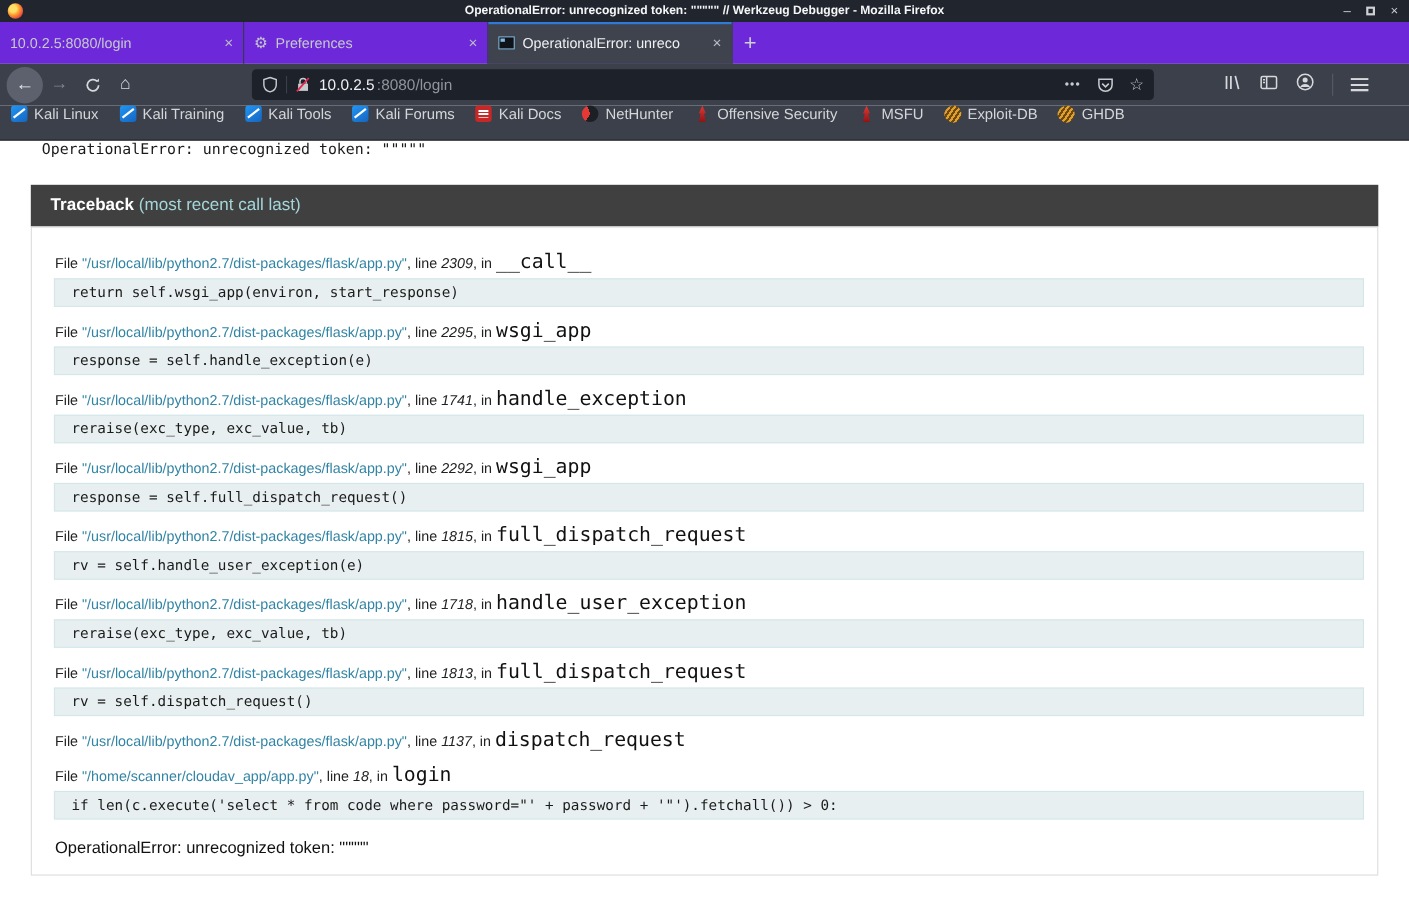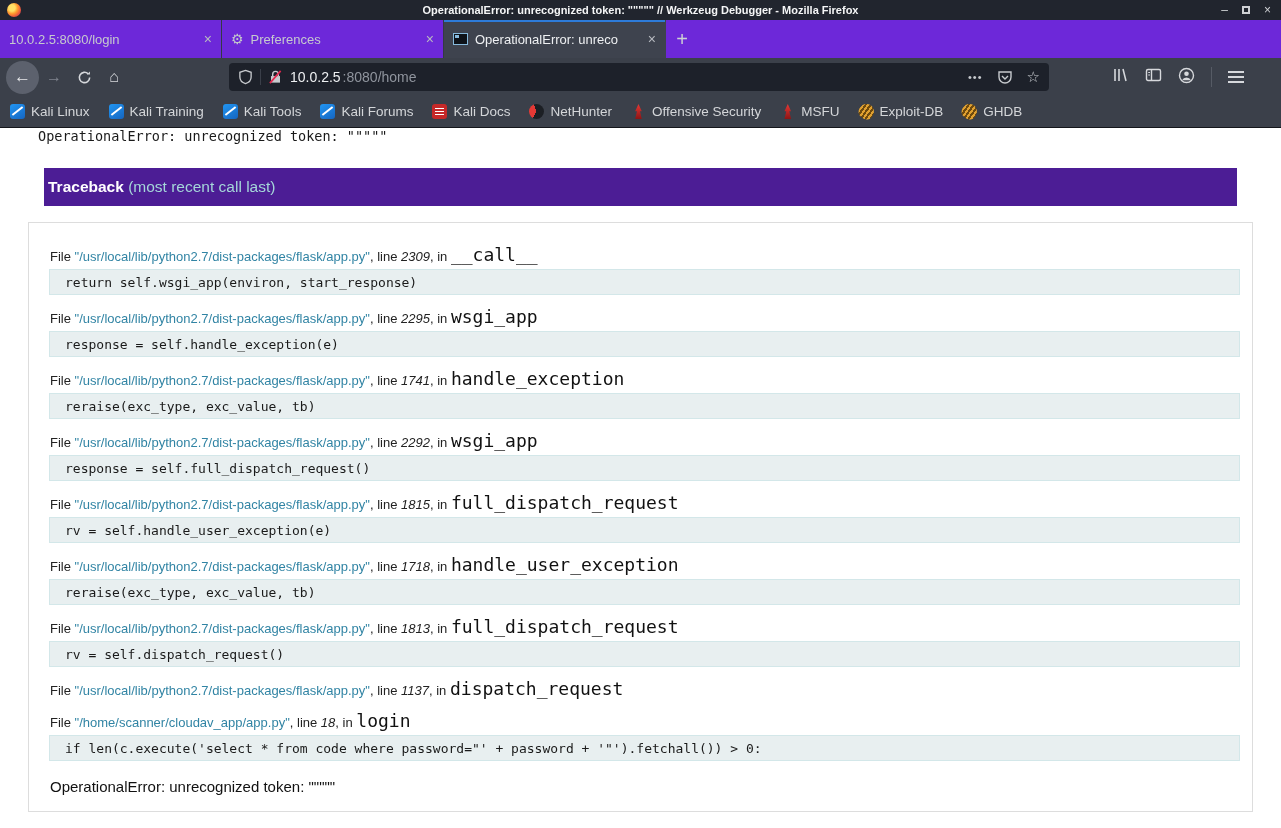--- a/index.html
+++ b/index.html
@@ -63,21 +63,21 @@
   .page-actions { color:#c7cace; font-size:11px; letter-spacing:1px; }
   .star-glyph { font-size:15px; color:#c7cace; }
   .toolbar-right { display:flex; align-items:center; gap:16px; padding-right:8px; }
   .vsep { width:1px; height:20px; background:#565b65; }
   .hamburger { width:16px; height:12px;
     background:linear-gradient(#d6d8dc 0 2px, transparent 2px 5px, #d6d8dc 5px 7px, transparent 7px 10px, #d6d8dc 10px 12px); }
 
   
   .bookmarksbar {
     height:32px; background:#3b404a; border-bottom:1px solid #14161b;
-    display:flex; align-items:center; padding:0 10px; gap:19px;
+    display:flex; align-items:flex-start; padding:0 10px; gap:19px;
     color:#d4d6d9; font-size:13.5px; white-space:nowrap;
   }
   .bookmark { display:flex; align-items:center; gap:6px; }
   .fav { width:15px; height:15px; flex:0 0 auto; }
   .kali-fav { border-radius:3px; background:linear-gradient(145deg,#2196f3 0%,#1565c0 100%); position:relative; overflow:hidden; }
   .kali-fav::after { content:""; position:absolute; top:6px; left:1px; width:13px; height:2px;
     background:#fff; transform:rotate(-38deg); }
   .docs-fav { border-radius:3px; background:#c62828; position:relative; }
   .docs-fav::after { content:""; position:absolute; left:3px; top:4px; width:9px; height:7px;
     background:linear-gradient(#fff 0 1.5px, transparent 1.5px 3px, #fff 3px 4.5px, transparent 4.5px 6px, #fff 6px 7px); }
@@ -91,22 +91,22 @@
   .page h1 {
     font-size:33px; font-weight:500; letter-spacing:-0.5px;
     margin:28px 0 12px 27px; color:#0d0d0d;
   }
   .detail {
     font-family:"DejaVu Sans Mono", monospace; font-size:13.5px;
     margin:0 0 0 38px; color:#1a1a1a;
   }
   .tb-wrap { margin:24px 28px 0 28px; }
   .tb-header {
-    background:#4c1d95; color:#ffffff; font-size:15.5px; font-weight:bold;
-    padding:10px 4px; margin:16px;
+    background:#404040; color:#ffffff; font-size:15.5px; font-weight:bold;
+    padding:10px 18px; margin:0;
   }
   .tb-header em { color:#A5D6D9; font-weight:normal; font-style:normal; }
   .tb-body { border:1px solid #ddd; background:#fff; padding:10px 12px 14px 20px; }
   .frame h4 { margin:11px 0 4px 1px; font-weight:normal; font-size:13px; color:#222; }
   .frame h4 span { white-space:pre; }
   cite.filename { font-style:normal; color:#3184a4; }
   em.lineno { font-style:italic; color:#222; }
   code.function { font-family:"DejaVu Sans Mono", monospace; font-size:18px; color:#111; }
   .frame pre {
     margin:0; padding:5px 0 4px 15px; background:#E8EFF0; border:1px solid #D3E7E9;
@@ -165,21 +165,21 @@
     </span>
     <span class="divider"></span>
     <span class="icon16">
       <svg width="15" height="16" viewBox="0 0 16 16">
         <rect x="3.2" y="7" width="9.6" height="7" fill="#c7cace"></rect>
         <path d="M5 7 V5 a3 3 0 0 1 6 0 v2" fill="none" stroke="#c7cace" stroke-width="1.5"></path>
         <line x1="2" y1="14.5" x2="13.5" y2="1.5" stroke="#e22850" stroke-width="1.8"></line>
       </svg>
     </span>
     <span>10.0.2.5</span>
-      <span class="url-rest" style="margin-left:-5px">:8080/home</span>
+      <span class="url-rest" style="margin-left:-5px">:8080/login</span>
     <span class="urlbar-right">
       <span class="page-actions">•••</span>
       <span class="icon16">
         <svg width="16" height="16" viewBox="0 0 16 16">
           <path d="M2 3 h12 v5 a6 6 0 0 1-12 0 z" fill="none" stroke="#c7cace" stroke-width="1.4"></path>
           <path d="M5 7 l3 3 3-3" fill="none" stroke="#c7cace" stroke-width="1.4"></path>
         </svg>
       </span>
       <span class="star-glyph">☆</span>
     </span>

